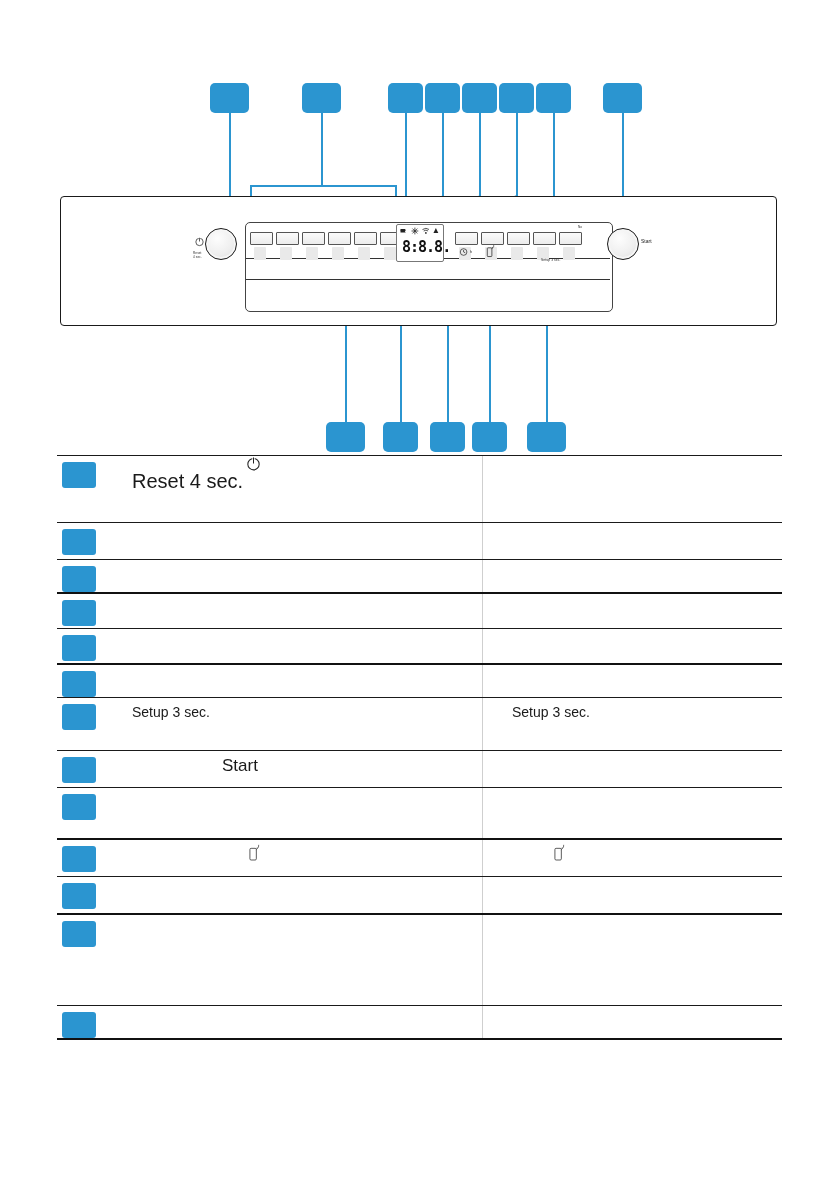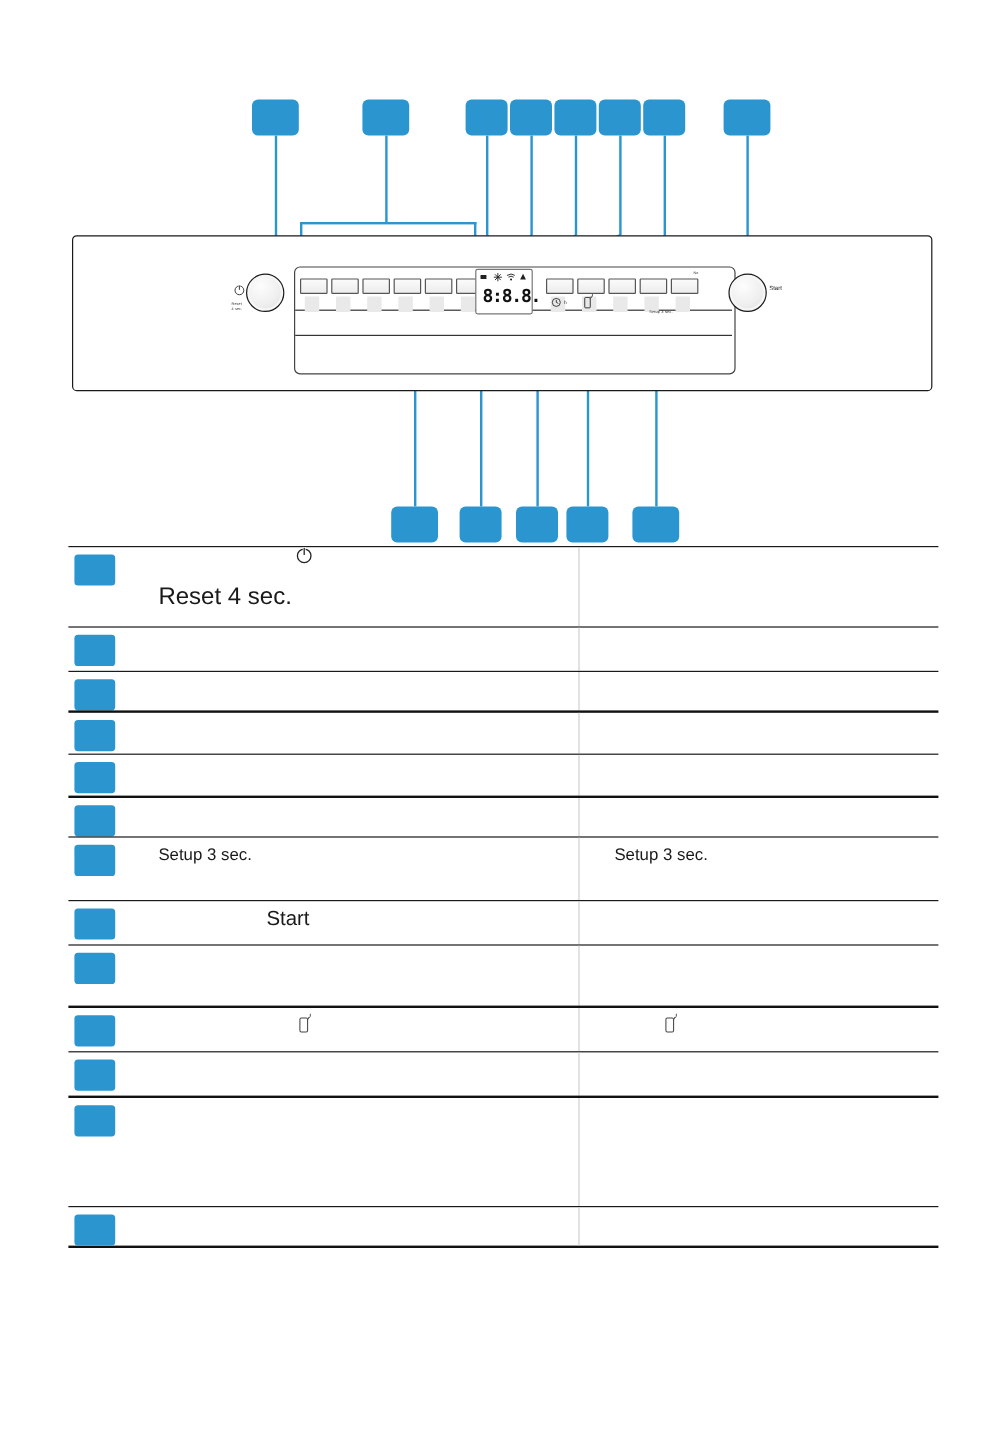--- a/index.html
+++ b/index.html
@@ -222,21 +222,21 @@
     <path d="M14 9 Q17 7 16.5 4" fill="none" stroke="#222" stroke-width="1.2"></path>
   </svg>
 
   <div class="micro" style="left:541px;top:259px;font-size:3.3px;">Setup 3 sec.</div>
   <div class="micro" style="left:578px;top:226px;font-size:3px;">No</div>
 
   <div class="table" id="table-root">
       <div class="trow" style="height: 66px;">
         <div class="midrule"></div>
         <div class="tcell-num"></div>
-        <div class="tcell-a" style="left: 75px; font-size: 20px; top: 14px;"><span style="position:relative;top:16px;">Reset 4 sec.</span><span style="position:absolute;left:113px;top:-18px;"><svg width="17" height="17" viewBox="0 0 24 24" style="vertical-align:-2px">
+        <div class="tcell-a" style="left: 75px; font-size: 20px; top: 14px;"><span style="position:relative;top:0;">Reset 4 sec.</span><span style="position:absolute;left:113px;top:-18px;"><svg width="17" height="17" viewBox="0 0 24 24" style="vertical-align:-2px">
               <circle cx="12" cy="13" r="8" fill="none" stroke="#222" stroke-width="1.5"></circle>
               <line x1="12" y1="2.5" x2="12" y2="12" stroke="#fff" stroke-width="3.4"></line>
               <line x1="12" y1="3.5" x2="12" y2="12" stroke="#222" stroke-width="1.5"></line>
             </svg></span></div>
         <div class="tcell-b"></div>
       </div>
       <div class="trow" style="height: 36px;">
         <div class="midrule"></div>
         <div class="tcell-num"></div>
         <div class="tcell-a"></div>

